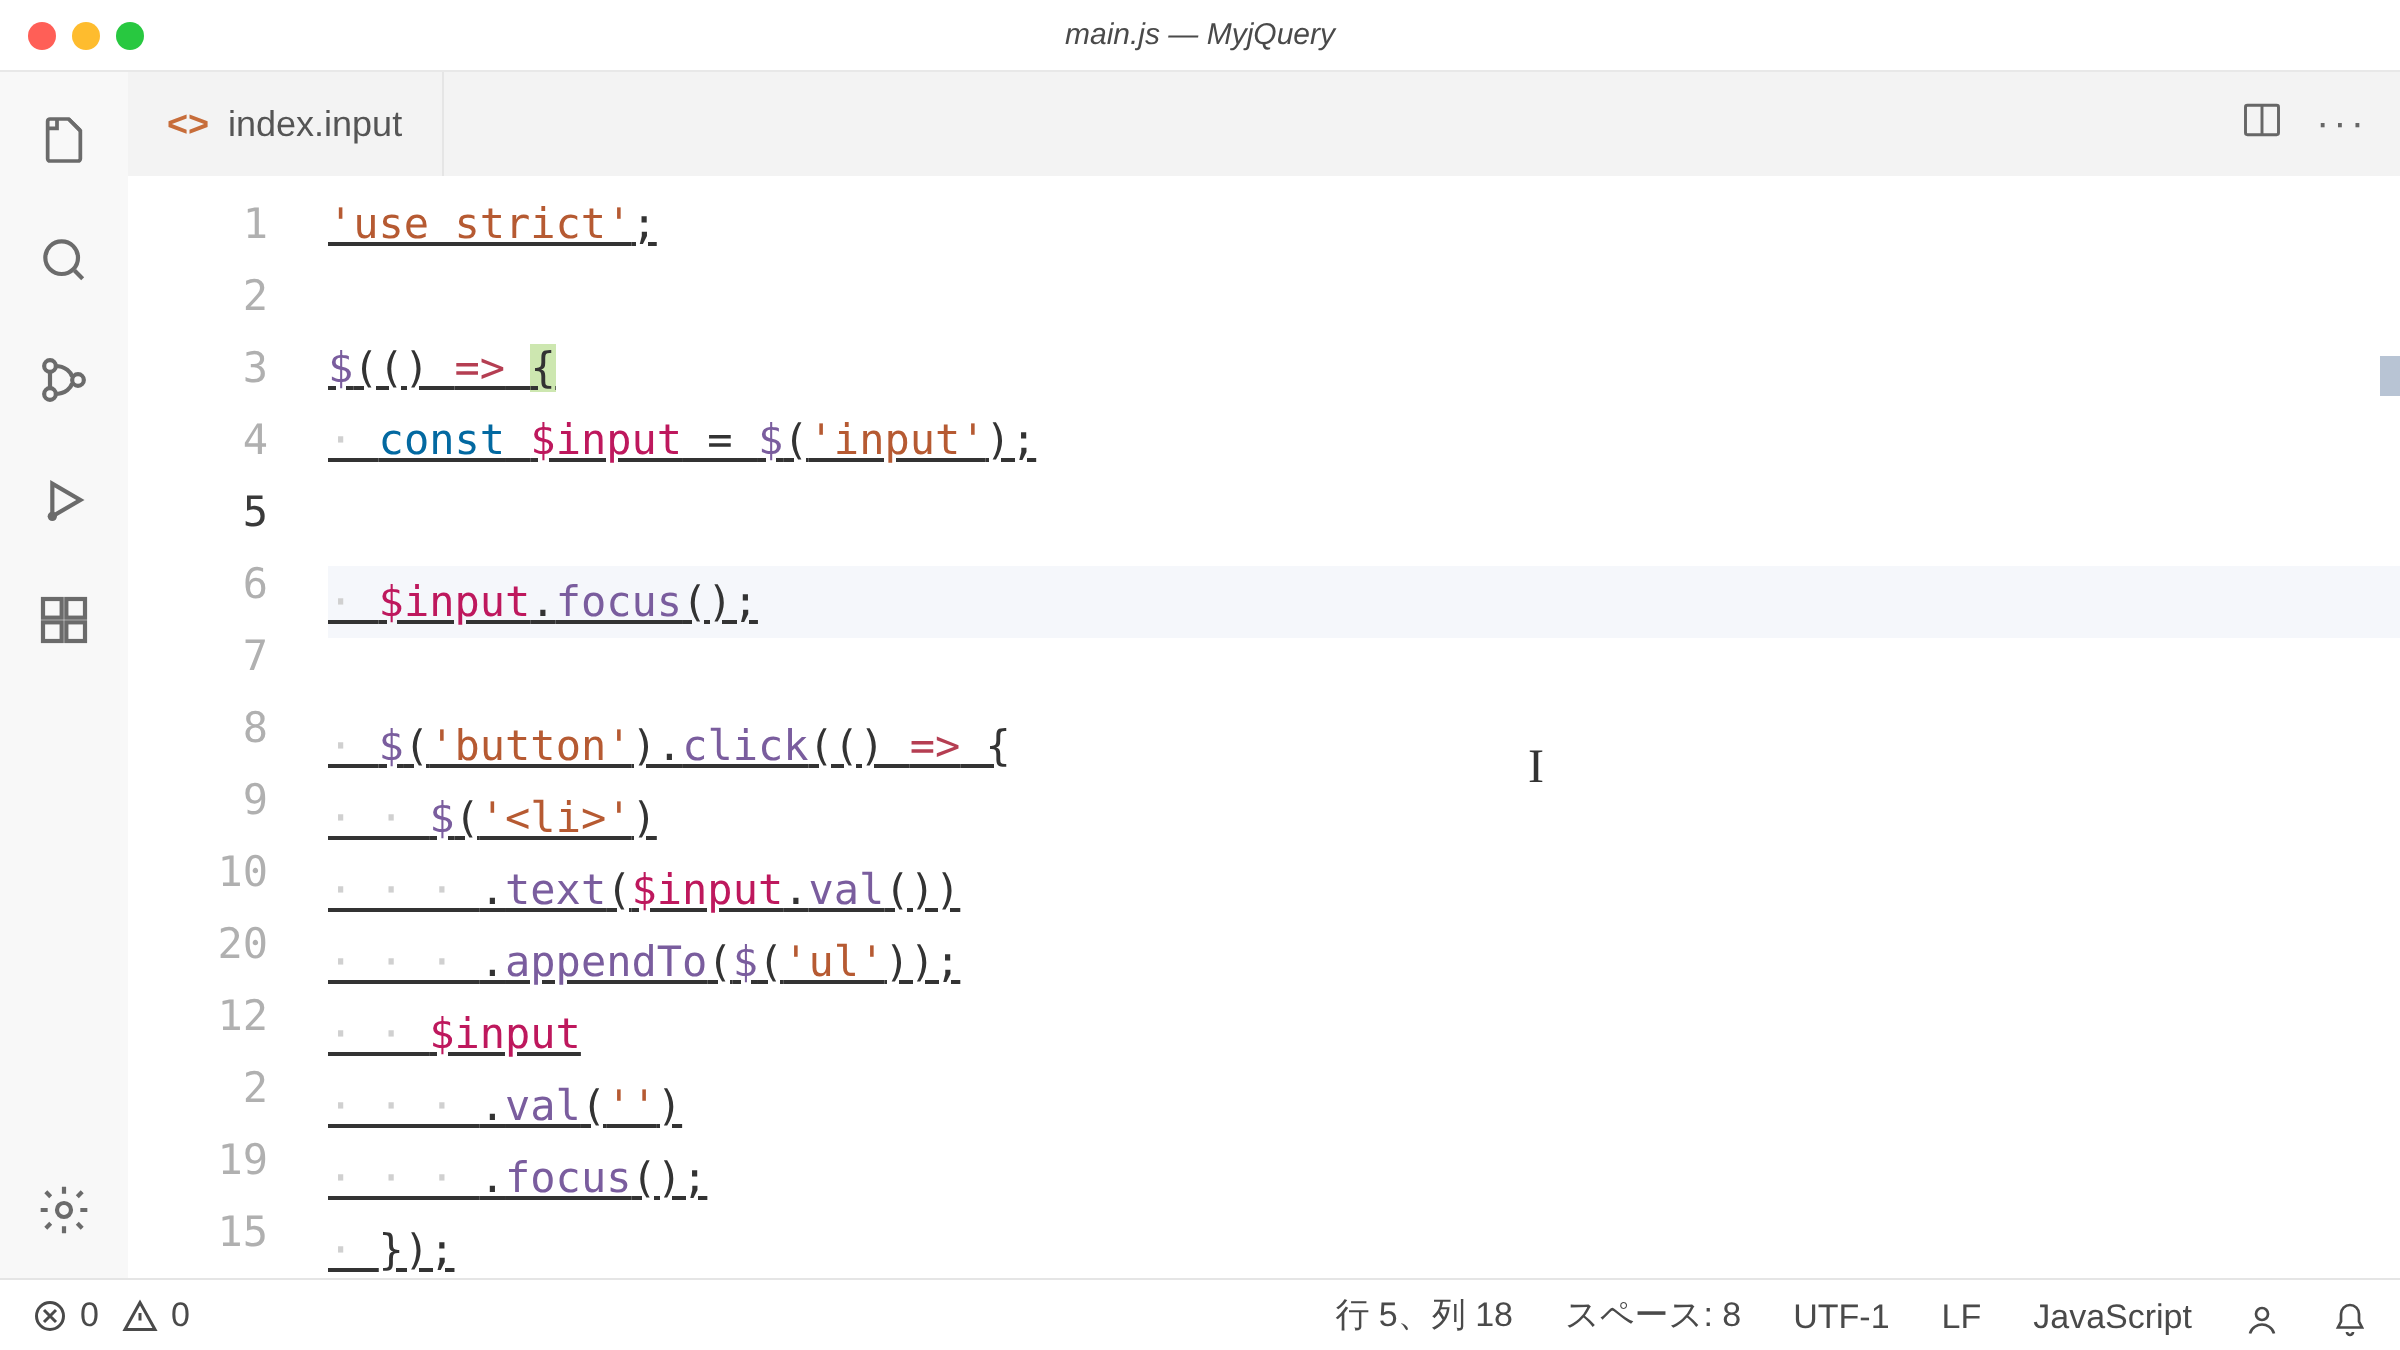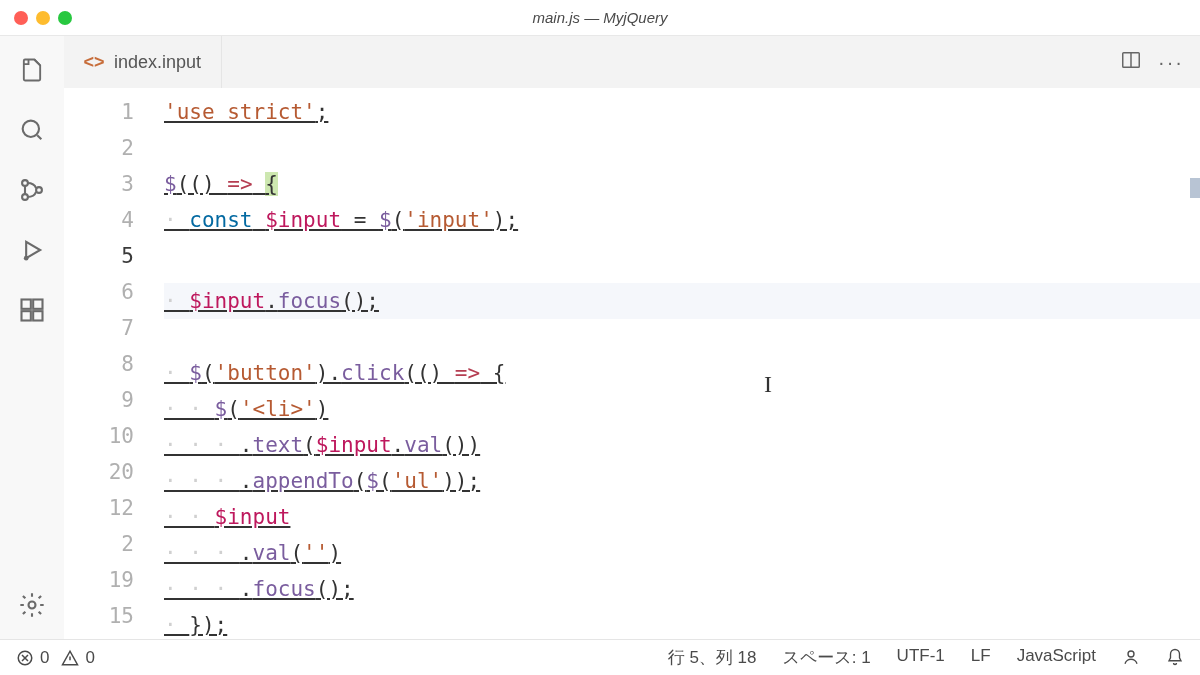--- a/index.html
+++ b/index.html
@@ -134,21 +134,21 @@
   height: 36px;
   display: flex;
   align-items: center;
   padding: 0 16px;
   font-size: 17px;
   color: #4a4a4a;
   border-top: 1px solid #e5e5e5;
   gap: 6px;
 }
 .status-left { display: flex; align-items: center; gap: 6px; }
-.status-right { margin-left: auto; display: flex; align-items: flex-start; gap: 26px; }
+.status-right { margin-left: auto; display: flex; align-items: flex-end; gap: 26px; }
 .status-item { cursor: pointer; }
 .status-icon svg { width: 18px; height: 18px; vertical-align: middle; }
 </style>
 </head>
 <body>
 
 <div class="titlebar">
   <div class="traffic-lights">
     <div class="traffic-light tl-close"></div>
     <div class="traffic-light tl-min"></div>
@@ -259,21 +259,21 @@
     <span class="status-icon" style="margin-left:6px">
       <svg viewBox="0 0 24 24" fill="none" stroke="currentColor" stroke-width="2">
           <path d="M12 3 2 21h20z"></path>
           <path d="M12 10v5M12 18h.01"></path>
         </svg>
     </span>
     <span>0</span>
   </div>
   <div class="status-right">
     <span class="status-item">行 5、列 18</span>
-    <span class="status-item">スペース: 1</span>
+    <span class="status-item">スペース: 8</span>
     <span class="status-item">UTF-1</span>
     <span class="status-item">LF</span>
     <span class="status-item">JavaScript</span>
     <span class="status-icon status-item">
       <svg viewBox="0 0 24 24" fill="none" stroke="currentColor" stroke-width="1.8">
           <circle cx="12" cy="8" r="4"></circle>
           <path d="M4 21c1-4 5-6 8-6s7 2 8 6"></path>
         </svg>
     </span>
     <span class="status-icon status-item">

